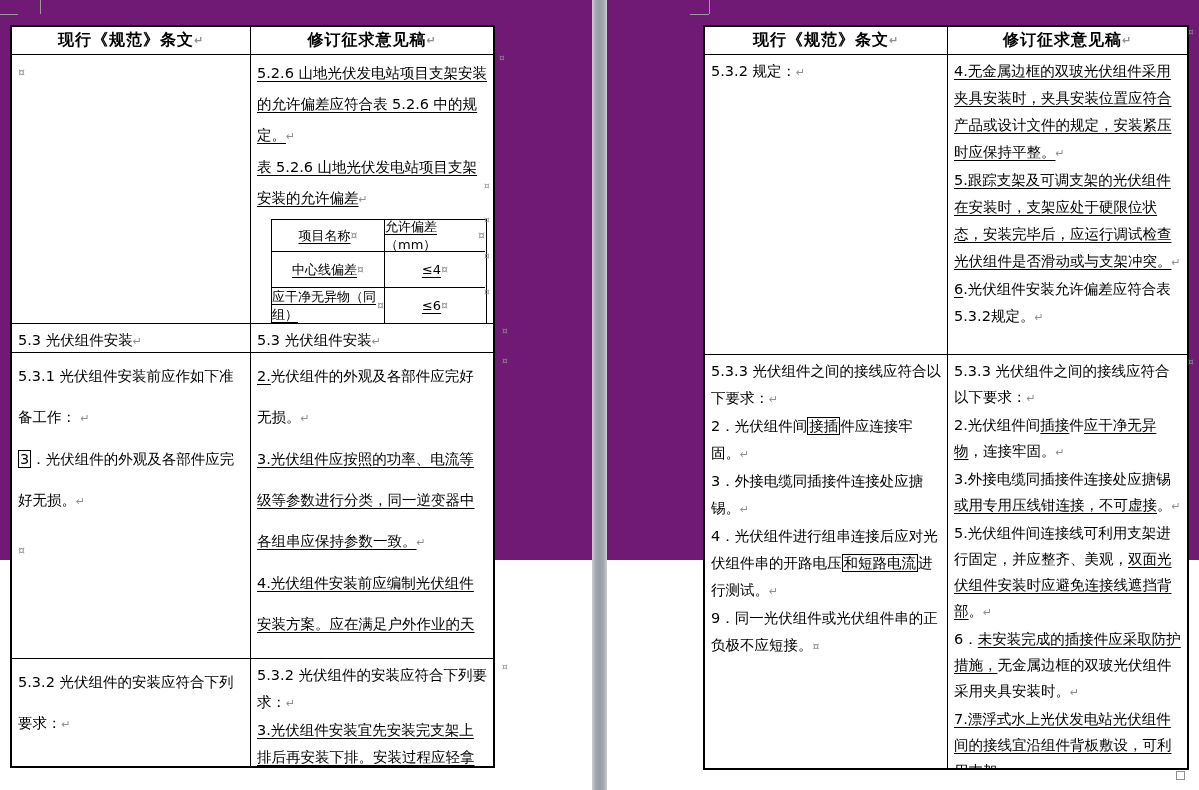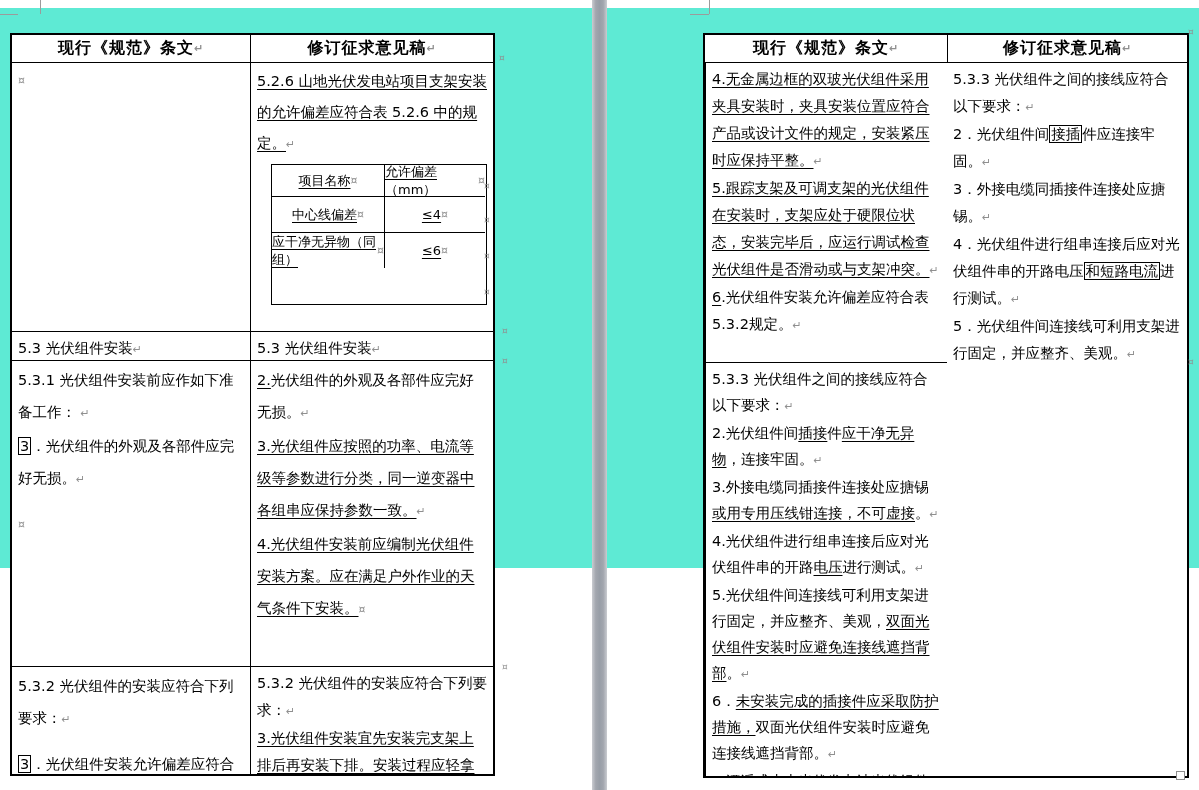--- a/index.html
+++ b/index.html
@@ -1,34 +1,34 @@
 <!DOCTYPE html>
 <html><head>
 <meta charset="utf-8">
 <style>
   html,body{margin:0;padding:0}
   body{width:1199px;height:790px;position:relative;overflow:hidden;background:#fff;
        font-family:"DejaVu Sans","Liberation Sans",sans-serif;color:#000}
-  .page{position:absolute;top:8px;height:560px;background:#5eead4}
+  .page{position:absolute;top:0;height:560px;background:#701a75}
   #page1{left:0;width:592px}
   #page2{left:607px;width:592px}
   #gap{position:absolute;left:592px;top:0;width:15px;height:790px;
        background:linear-gradient(90deg,#caccd1,#a2a6ae 25%,#989ea7 50%,#a2a6ae 75%,#caccd1)}
   .crop{position:absolute;background:#9b9b9b}
   .doc-table{position:absolute;display:grid;border:2px solid #000;background:#fff}
   #t1{left:10px;top:25px;grid-template-columns:238px 243px;grid-template-rows:27px 269px 29px 306px 108px}
   #t2{left:96px;top:25px;grid-template-columns:242px 240px;grid-template-rows:27px 300px 414px}
   .cell{box-sizing:border-box;padding:3px 6px 0 6px;overflow:hidden}
   .bl{border-left:1.5px solid #000}
   .bt{border-top:1.5px solid #000}
   .head{display:flex;align-items:center;justify-content:center;font-weight:bold;
         font-size:16px;letter-spacing:1px;padding:0}
   .para{margin:0;font-size:14.5px}
   .lh31{line-height:31px}
-  .lh30{line-height:32px}
+  .lh30{line-height:41px}
   .lh27{line-height:27px}
   .lh26{line-height:26px}
   .mt12{margin-top:12px}
   .mt14{margin-top:14px}
   .u{text-decoration:underline;text-underline-offset:3px}
   .box{border:1px solid #000;padding:0 1px}
   .fmark{color:#8f8f8f;font-size:11px;text-decoration:none}
   .rowmark{position:absolute;color:#8f8f8f;font-size:9px;line-height:9px}
   .inner-table{display:grid;grid-template-columns:112px 101px;grid-template-rows:31px 36px 36px 36px;
                border:1.5px solid #000;margin:4px 0 0 14px}
@@ -48,20 +48,21 @@
     <div class="cell head bl">
       <span>修订征求意见稿</span>
         <span class="fmark">↵</span>
     </div>
 
     <div class="cell bt">
       <p class="para lh27"><span class="run fmark">¤</span></p>
     </div>
     <div class="cell bt bl">
       <p class="para lh31"><span class="run u">5.2.6 山地光伏发电站项目支架安装的允许偏差应符合表 5.2.6 中的规定。</span><span class="run fmark">↵</span></p>
+      <p class="para lh31"><span class="run u">表 5.2.6 山地光伏发电站项目支架安装的允许偏差</span><span class="run fmark">↵</span></p>
       <div class="inner-table">
         <div class="icell">
             <span class="u">项目名称</span>
             <span class="fmark rowmark-inline">¤</span>
           </div>
         <div class="icell bl">
             <span class="u">允许偏差（mm）</span>
             <span class="fmark">¤</span>
           </div>
         <div class="icell bt">
@@ -120,41 +121,42 @@
 
     <div class="cell head">
       <span>现行《规范》条文</span>
         <span class="fmark">↵</span>
     </div>
     <div class="cell head bl">
       <span>修订征求意见稿</span>
         <span class="fmark">↵</span>
     </div>
 
+    <div class="cell bt">
+      <p class="para lh27"><span class="run">5.3.2 规定：</span><span class="run fmark">↵</span></p>
+    </div>
     <div class="cell bt bl">
       <p class="para lh27"><span class="run u">4.无金属边框的双玻光伏组件采用夹具安装时，夹具安装位置应符合产品或设计文件的规定，安装紧压时应保持平整。</span><span class="run fmark">↵</span></p>
       <p class="para lh27"><span class="run u">5.跟踪支架及可调支架的光伏组件在安装时，支架应处于硬限位状态，安装完毕后，应运行调试检查光伏组件是否滑动或与支架冲突。</span><span class="run fmark">↵</span></p>
       <p class="para lh27"><span class="run u">6</span><span class="run">.光伏组件安装允许偏差应符合表5.3.2规定。</span><span class="run fmark">↵</span></p>
     </div>
 
     <div class="cell bt">
       <p class="para lh27"><span class="run">5.3.3 光伏组件之间的接线应符合以下要求：</span><span class="run fmark">↵</span></p>
       <p class="para lh27"><span class="run">2．光伏组件间</span><span class="run box">接插</span><span class="run">件应连接牢固。</span><span class="run fmark">↵</span></p>
       <p class="para lh27"><span class="run">3．外接电缆同插接件连接处应搪锡。</span><span class="run fmark">↵</span></p>
       <p class="para lh27"><span class="run">4．光伏组件进行组串连接后应对光伏组件串的开路电压</span><span class="run box">和短路电流</span><span class="run">进行测试。</span><span class="run fmark">↵</span></p>
-      <p class="para lh27"><span class="run">5．光伏组件间连接线可利用支架进行固定，并应整齐、美观。</span><span class="run fmark">↵</span></p>
       <p class="para lh27"><span class="run">9．同一光伏组件或光伏组件串的正负极不应短接。</span><span class="run fmark">¤</span></p>
     </div>
     <div class="cell bt bl">
       <p class="para lh26"><span class="run">5.3.3 光伏组件之间的接线应符合以下要求：</span><span class="run fmark">↵</span></p>
       <p class="para lh26"><span class="run">2.光伏组件间</span><span class="run u">插接</span><span class="run">件</span><span class="run u">应干净无异物</span><span class="run">，连接牢固。</span><span class="run fmark">↵</span></p>
       <p class="para lh26"><span class="run">3.外接电缆同插接件连接处应搪锡</span><span class="run u">或用专用压线钳连接，不可虚接</span><span class="run">。</span><span class="run fmark">↵</span></p>
-      <p class="para lh26"><span class="run">4.光伏组件进行组串连接后应对光伏组件串的开路</span><span class="run u">电压</span><span class="run">进行测试。</span><span class="run fmark">↵</span></p>
       <p class="para lh26"><span class="run">5.光伏组件间连接线可利用支架进行固定，并应整齐、美观，</span><span class="run u">双面光伏组件安装时应避免连接线遮挡背部</span><span class="run">。</span><span class="run fmark">↵</span></p>
-      <p class="para lh26"><span class="run">6．</span><span class="run u">未安装完成的插接件应采取防护措施，</span><span class="run">双面光伏组件安装时应避免连接线遮挡背部。</span><span class="run fmark">↵</span></p>
+      <p class="para lh26"><span class="run">6．</span><span class="run u">未安装完成的插接件应采取防护措施，</span><span class="run">无金属边框的双玻光伏组件采用夹具安装时。</span><span class="run fmark">↵</span></p>
       <p class="para lh26"><span class="run u">7.漂浮式水上光伏发电站光伏组件间的接线宜沿组件背板敷设，可利用支架</span></p>
     </div>
   </div>
 </div>
 
 <div class="crop" id="crop1v" style="left:40px;top:0;width:1px;height:14px"></div>
 <div class="crop" id="crop1h" style="left:0;top:14px;width:18px;height:1px"></div>
 <div class="crop" id="crop2v" style="left:709px;top:0;width:1px;height:14px"></div>
 <div class="crop" id="crop2h" style="left:690px;top:14px;width:19px;height:1px"></div>
 

